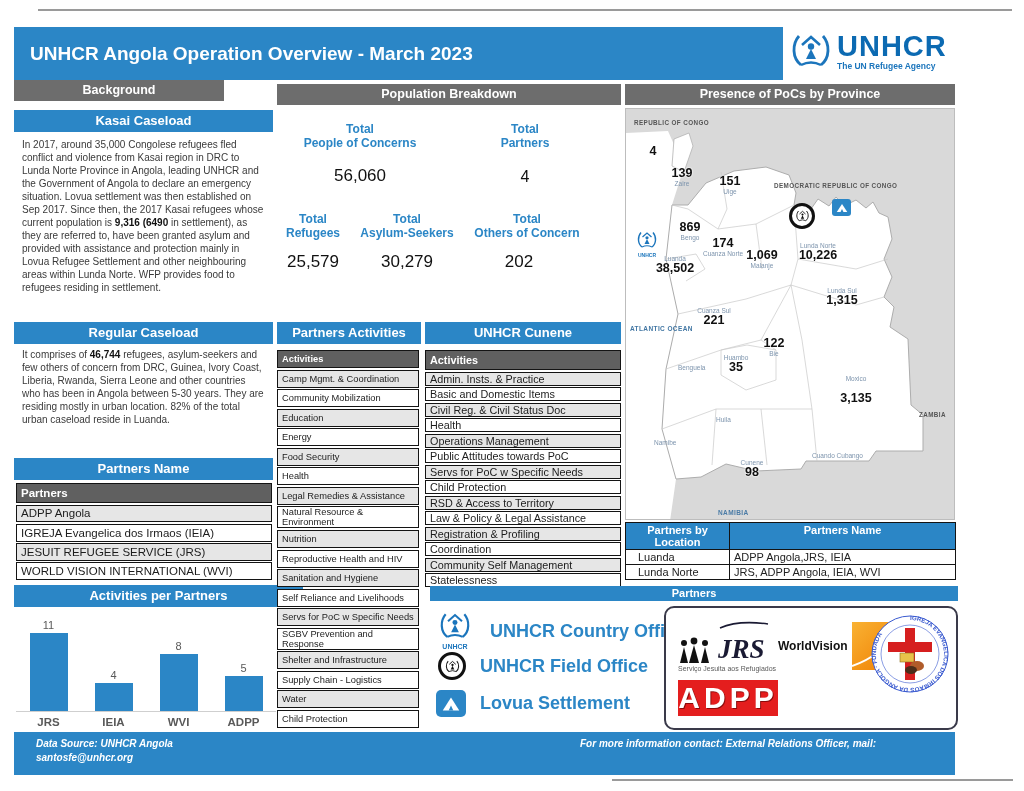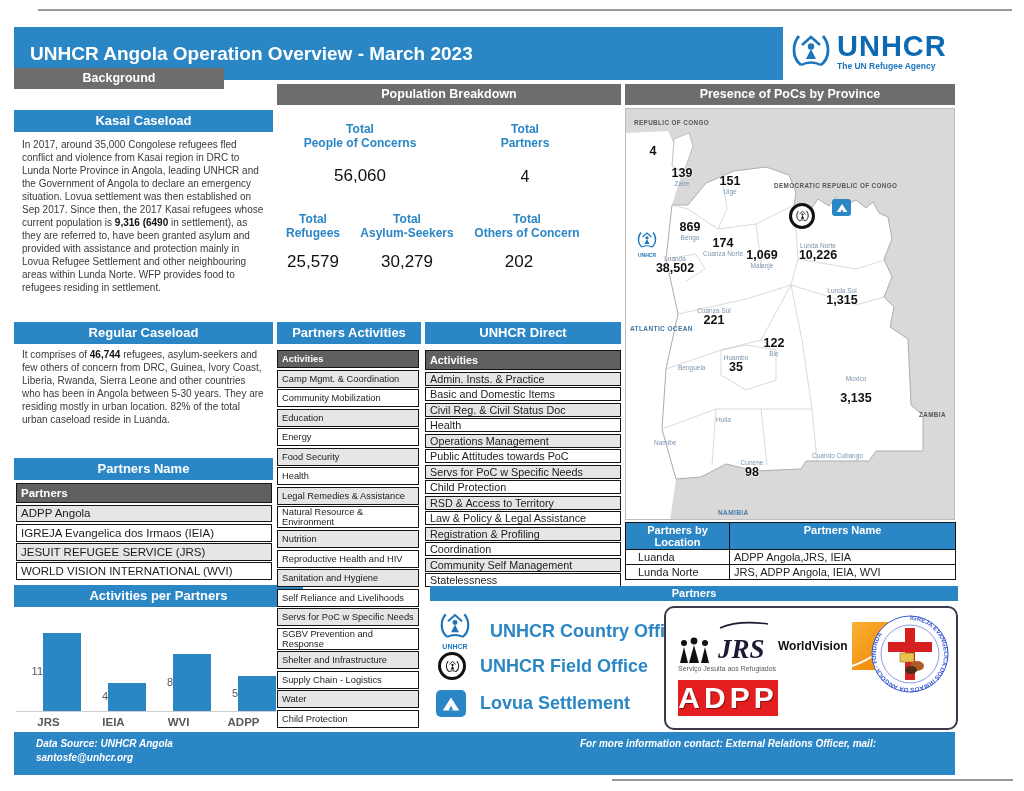--- a/index.html
+++ b/index.html
@@ -21,21 +21,21 @@
   .body-txt b{color:#111;}
   .stat-label{position:absolute;color:#2B86C6;font-weight:bold;font-size:12px;text-align:center;line-height:14px;}
   .stat-value{position:absolute;color:#111;font-weight:normal;font-size:17px;text-align:center;}
   .list-table{position:absolute;display:flex;flex-direction:column;}
   .list-table .hd{background:#606060;color:#fff;font-weight:bold;border:1.6px solid #141414;
     padding:3px 4px;display:flex;align-items:center;}
   .list-table .row{flex:1;border:1.6px solid #141414;margin-top:1.5px;padding:0 4px;display:flex;
     align-items:center;background:#fff;color:#1c1c1c;}
   .list-table .row:nth-child(even){background:#e6e6e6;}
   .chart-bars{position:absolute;display:flex;align-items:flex-end;border-bottom:1px solid #cfcfcf;}
-  .bar-group{width:65px;display:flex;align-items:center;justify-content:flex-end;}
+  .bar-group{width:65px;display:flex;flex-direction:column;align-items:center;justify-content:flex-end;}
   .bar-val{font-size:11px;color:#595959;margin-bottom:2px;}
   .bar{width:38px;background:#2B86C6;}
   .chart-cats{position:absolute;display:flex;}
   .bar-cat{width:65px;text-align:center;font-size:11.5px;font-weight:bold;color:#595959;}
   .map{position:absolute;left:625px;top:108px;width:330px;height:412px;background:#d9d9d9;border:1px solid #bdbdbd;overflow:hidden;}
   .map-marker{position:absolute;transform:translateX(-50%);text-align:center;white-space:nowrap;}
   .prov-name{display:block;font-size:6.5px;color:#7d94ad;line-height:7px;}
   .prov-value{display:block;font-weight:bold;font-size:12.5px;color:#101010;line-height:13px;
     text-shadow:0 0 2px #fff,0 0 2px #fff;}
   .country-label{position:absolute;font-size:6.3px;font-weight:bold;color:#555;letter-spacing:.4px;white-space:nowrap;}
@@ -93,21 +93,21 @@
   <div class="logo-card">
     <svg width="44" height="44" class="emblem">
         <use href="#emblem"></use>
       </svg>
     <div style="margin-left:4px">
       <div class="logo-text">UNHCR</div>
       <div class="logo-tag">The UN Refugee Agency</div>
     </div>
   </div>
 
-  <div class="sec-h" style="left:14px;top:68px;width:210px">Background</div>
+  <div class="sec-h" style="left:14px;top:80px;width:210px">Background</div>
   <div class="sec-h" style="left:277px;top:84px;width:344px">Population Breakdown</div>
   <div class="sec-h" style="left:625px;top:84px;width:330px">Presence of PoCs by Province</div>
 
   <div class="blue-h" style="left:14px;top:110px;width:259px">Kasai Caseload</div>
   <div class="body-txt" style="left:22px;top:138px;width:244px">
     <span>In 2017, around 35,000 Congolese refugees fled conflict and violence from Kasai region in DRC to Lunda Norte Province in Angola, leading UNHCR and the Government of Angola to declare an emergency situation. Lovua settlement was then established on Sep 2017. Since then, the 2017 Kasai refugees whose current population is </span><b>9,316 (6490</b><span> in settlement), as they are referred to, have been granted asylum and provided with assistance and protection mainly in Lovua Refugee Settlement and other neighbouring areas within Lunda Norte. WFP provides food to refugees residing in settlement.</span>
   </div>
 
   <div class="blue-h" style="left:14px;top:322px;width:259px">Regular Caseload</div>
   <div class="body-txt" style="left:22px;top:348px;width:244px">
@@ -195,21 +195,21 @@
     <div class="row">Sanitation and Hygiene</div>
     <div class="row">Self Reliance and Livelihoods</div>
     <div class="row">Servs for PoC w Specific Needs</div>
     <div class="row">SGBV Prevention and Response</div>
     <div class="row">Shelter and Infrastructure</div>
     <div class="row">Supply Chain - Logistics</div>
     <div class="row">Water</div>
     <div class="row">Child Protection</div>
   </div>
 
-  <div class="blue-h" style="left:425px;top:322px;width:196px">UNHCR Direct</div>
+  <div class="blue-h" style="left:425px;top:322px;width:196px">UNHCR Cunene</div>
   <div class="list-table" style="left:425px;top:350px;width:196px;height:230px;font-size:10.8px">
     <div class="hd">Activities</div>
     <div class="row">Admin. Insts. &amp; Practice</div>
     <div class="row">Basic and Domestic Items</div>
     <div class="row">Civil Reg. &amp; Civil Status Doc</div>
     <div class="row">Health</div>
     <div class="row">Operations Management</div>
     <div class="row">Public Attitudes towards PoC</div>
     <div class="row">Servs for PoC w Specific Needs</div>
     <div class="row">Child Protection</div>

